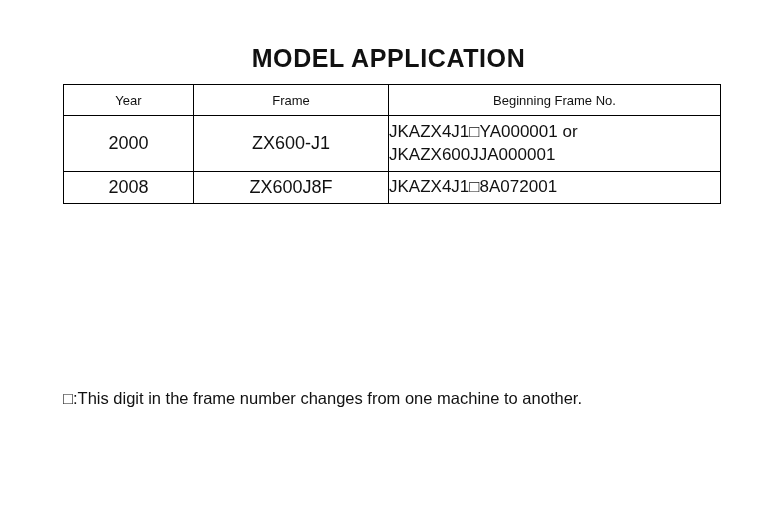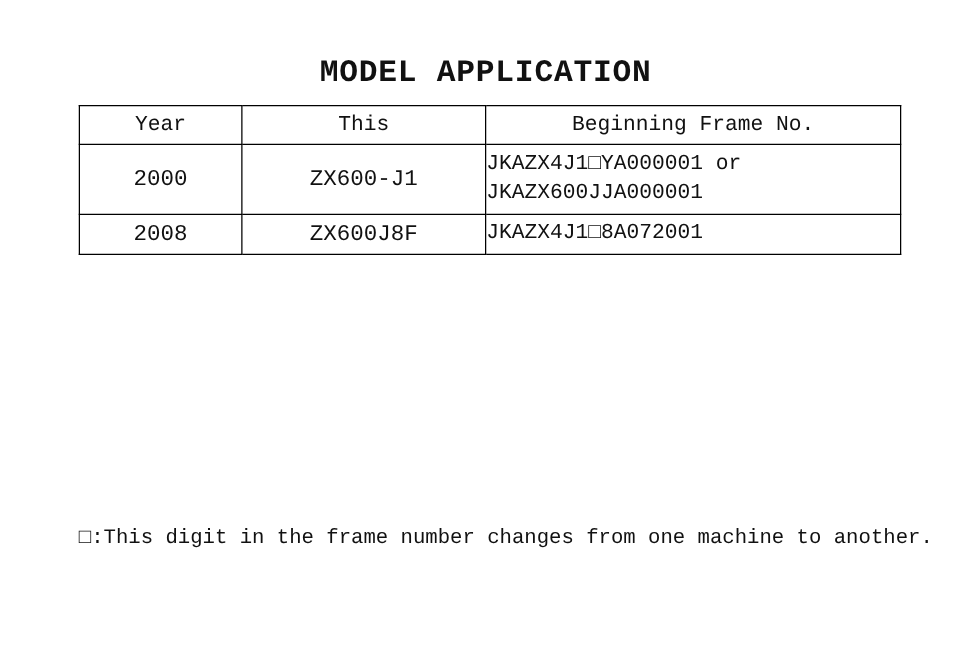--- a/index.html
+++ b/index.html
@@ -12,21 +12,20 @@
     background: #ffffff;
     font-family: "Liberation Sans", sans-serif;
     color: #000000;
     overflow: hidden;
   }
   .page {
     position: relative;
     width: 777px;
     height: 530px;
     box-sizing: border-box;
-    font-family: Liberation Mono, monospace;
   }
   .doc-title {
     position: absolute;
     top: 44px;
     left: 0;
     width: 777px;
     text-align: center;
     font-size: 25px;
     font-weight: bold;
     letter-spacing: 0.6px;
@@ -43,21 +42,21 @@
   table.model-table td,
   table.model-table th {
     border: 1px solid #000000;
     padding: 0;
     vertical-align: middle;
     font-weight: normal;
     color: #111111;
   }
   table.model-table thead th {
     height: 30px;
-    font-size: 17px;
+    font-size: 13px;
     text-align: center;
     margin-top: 34px;
   }
   col.c-year { width: 130px; }
   col.c-model { width: 195px; }
   col.c-frame { width: 332px; }
 
   td.year, td.model {
     text-align: center;
     font-size: 18px;
@@ -70,21 +69,21 @@
   }
   tr.single td { height: 31px; }
   tr.double td { height: 55px; }
   td.frame .line {
     display: block;
     line-height: 1.32;
     white-space: nowrap;
   }
   .footnote {
     position: absolute;
-    top: 420px;
+    top: 389px;
     left: 63px;
     width: 700px;
     font-size: 16.5px;
     color: #111111;
     white-space: nowrap;
   }
 </style>
 </head>
 <body>
 
@@ -94,21 +93,21 @@
 
   <table class="model-table">
     <colgroup>
       <col class="c-year">
       <col class="c-model">
       <col class="c-frame">
     </colgroup>
     <thead>
       <tr>
         <th>Year</th>
-        <th>This</th>
+        <th>Frame</th>
         <th>Beginning Frame No.</th>
       </tr>
     </thead>
     <tbody>
       <tr class="double">
         <td class="year">2000</td>
         <td class="model">ZX600-J1</td>
         <td class="frame">
           <span class="line">JKAZX4J1□YA000001 or</span>
           <span class="line">JKAZX600JJA000001</span>

